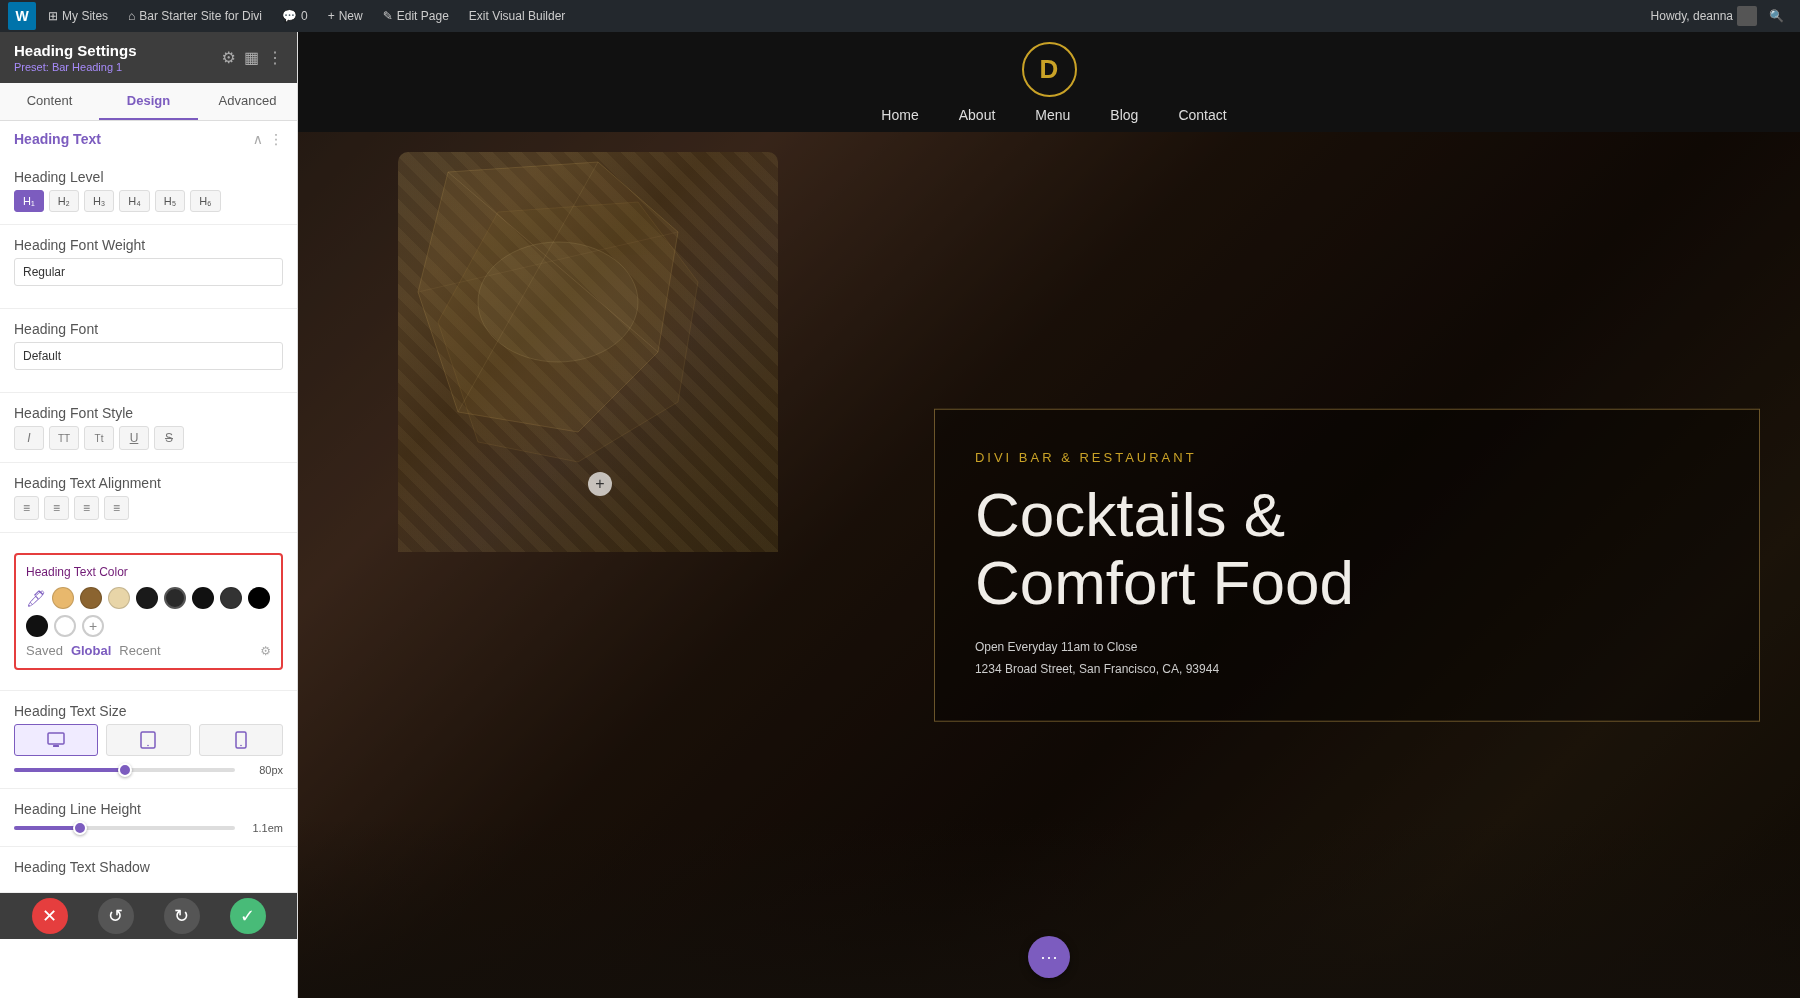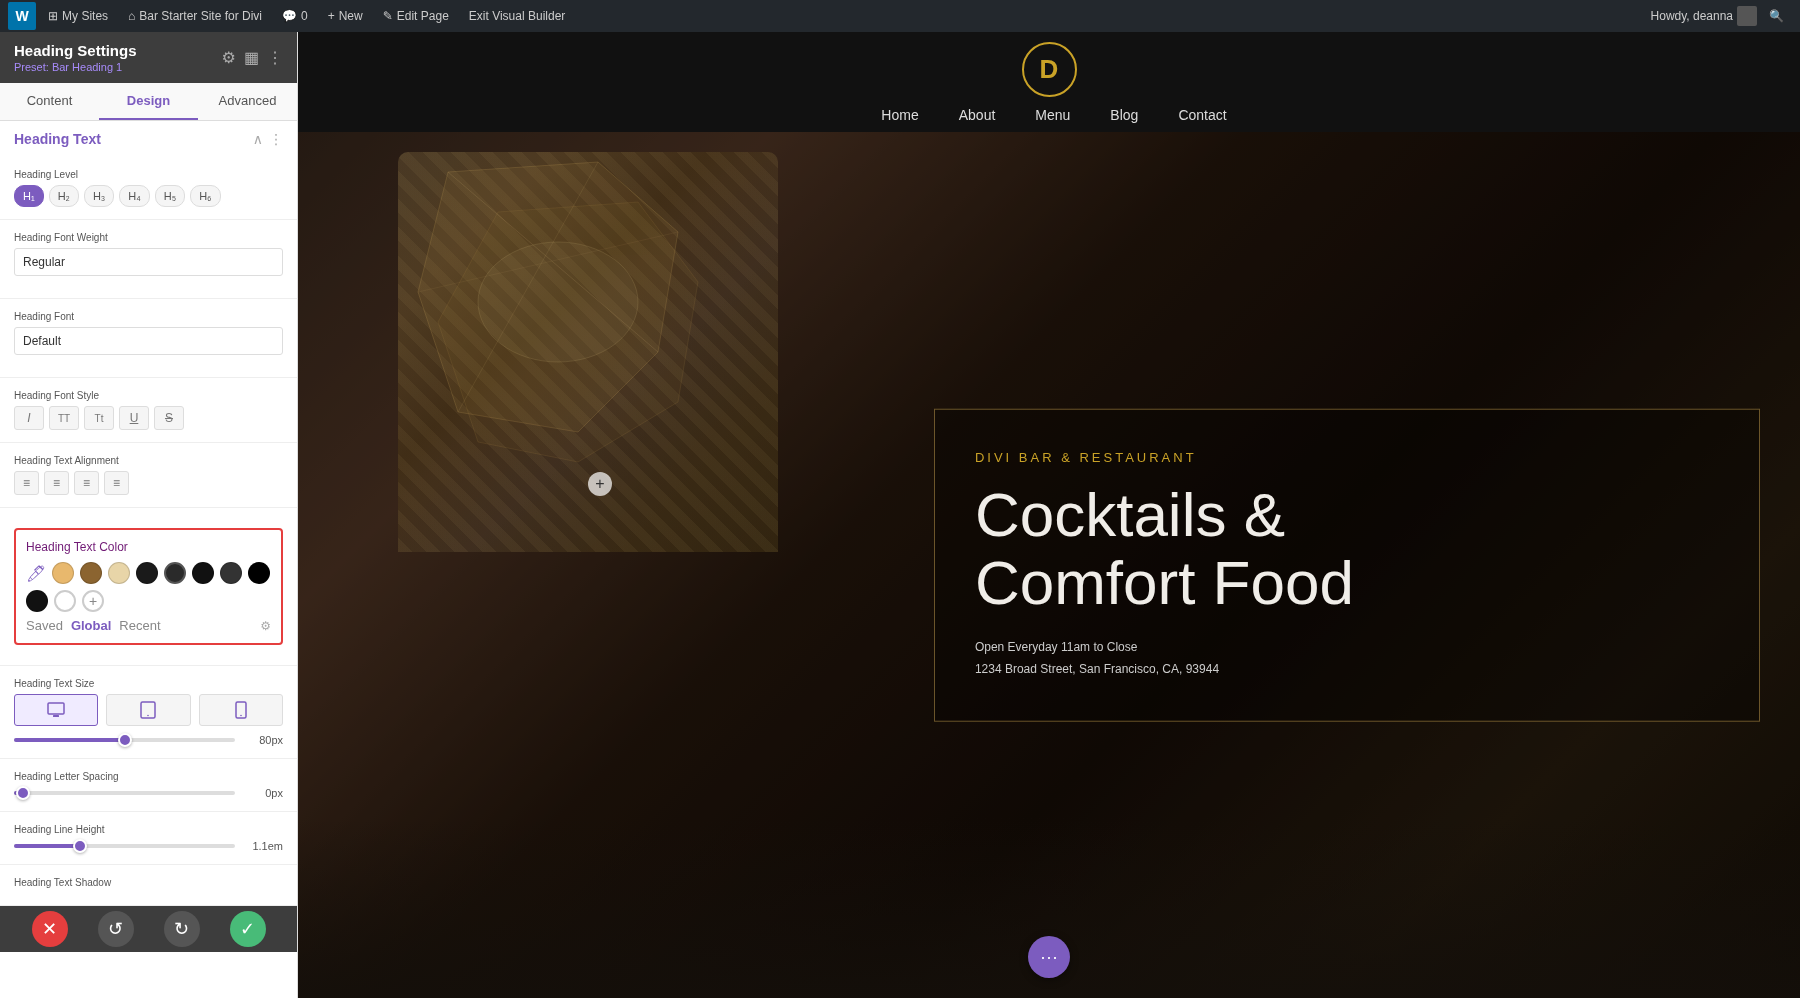--- a/index.html
+++ b/index.html
@@ -167,21 +167,21 @@
       cursor: pointer;
     }
     .color-tab.active { color: #7c5cbf; font-weight: 600; }
     .color-settings { margin-left: auto; color: #aaa; font-size: 12px; cursor: pointer; }
 
     
     .form-row {
       margin-bottom: 10px;
     }
     .form-label {
-      font-size: 10px;
+      font-size: 14px;
       color: #555;
       margin-bottom: 5px;
       display: block;
     }
     .select-field {
       width: 100%;
       padding: 6px 8px;
       border: 1px solid #ddd;
       border-radius: 3px;
       font-size: 12px;
@@ -193,21 +193,21 @@
 
     
     .heading-levels {
       display: flex;
       gap: 5px;
       margin-top: 5px;
     }
     .h-btn {
       padding: 4px 8px;
       border: 1px solid #ddd;
-      border-radius: 10px;
+      border-radius: 3px;
       font-size: 11px;
       color: #555;
       background: #f5f5f5;
       cursor: pointer;
     }
     .h-btn.active {
       background: #7c5cbf;
       color: #fff;
       border-color: #7c5cbf;
     }
@@ -674,30 +674,20 @@
       </div>
       <div class="slider-row">
         <div class="slider" style="position:relative;">
           <div class="slider-track" style="width:50%;"></div>
           <div class="slider-thumb" style="left:calc(50% - 7px);"></div>
         </div>
         <div class="slider-value">80px</div>
       </div>
     </div>
 
-    <div class="panel-section">
-      <div class="form-label">Heading Letter Spacing</div>
-      <div class="slider-row">
-        <div class="slider" style="position:relative;">
-          <div class="slider-track" style="width:5%;"></div>
-          <div class="slider-thumb" style="left:2px;"></div>
-        </div>
-        <div class="slider-value">0px</div>
-      </div>
-    </div>
 
     <div class="panel-section">
       <div class="form-label">Heading Line Height</div>
       <div class="slider-row">
         <div class="slider" style="position:relative;">
           <div class="slider-track" style="width:30%;"></div>
           <div class="slider-thumb" style="left:calc(30% - 7px);"></div>
         </div>
         <div class="slider-value">1.1em</div>
       </div>

